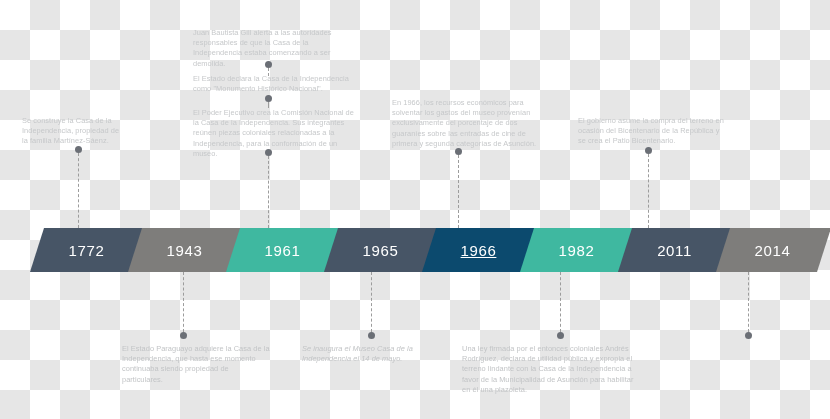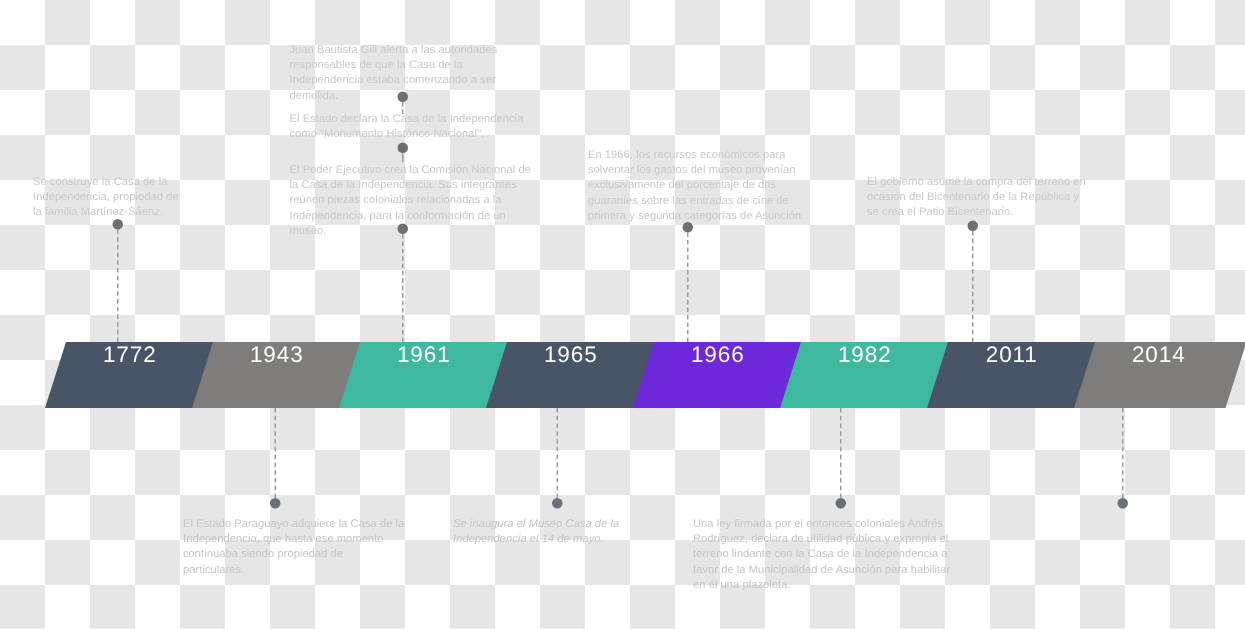--- a/index.html
+++ b/index.html
@@ -13,21 +13,21 @@
     background-size:60px 60px;
     background-position:0 0, 30px 30px;
     overflow:hidden;
   }
   .stage{position:relative;width:830px;height:419px;}
 
   
   .bar{position:absolute;left:0;top:228px;width:830px;height:44px;}
   .seg{
     position:absolute;top:0;height:44px;
-    display:flex;justify-content:center;
+    display:flex;align-items:center;justify-content:center;
     color:#ffffff;font-size:15px;letter-spacing:.6px;
     clip-path:polygon(14px 0, 100% 0, calc(100% - 14px) 100%, 0 100%);
     box-shadow:0 1px 2px rgba(0,0,0,.08);
   }
   .seg span{display:block;transform:translateX(-1px);}
 
   
   .conn{position:absolute;width:1px;border-left:1px dashed #9c9c9c;}
   .dot{position:absolute;width:7px;height:7px;border-radius:50%;background:#6b6f76;}
 
@@ -83,21 +83,21 @@
     </div>
     <div class="seg" style="left:128px;width:115px;background:#7e7d7b;">
       <span>1943</span>
     </div>
     <div class="seg" style="left:226px;width:115px;background:#3fb8a0;">
       <span>1961</span>
     </div>
     <div class="seg" style="left:324px;width:115px;background:#475566;">
       <span>1965</span>
     </div>
-    <div class="seg" style="left:422px;width:115px;background:#6d28d9;">
+    <div class="seg" style="left:422px;width:115px;background:#0c4a6e;text-decoration:underline;">
       <span>1966</span>
     </div>
     <div class="seg" style="left:520px;width:115px;background:#3fb8a0;">
       <span>1982</span>
     </div>
     <div class="seg" style="left:618px;width:115px;background:#475566;">
       <span>2011</span>
     </div>
     <div class="seg" style="left:716px;width:115px;background:#7e7d7b;">
       <span>2014</span>

